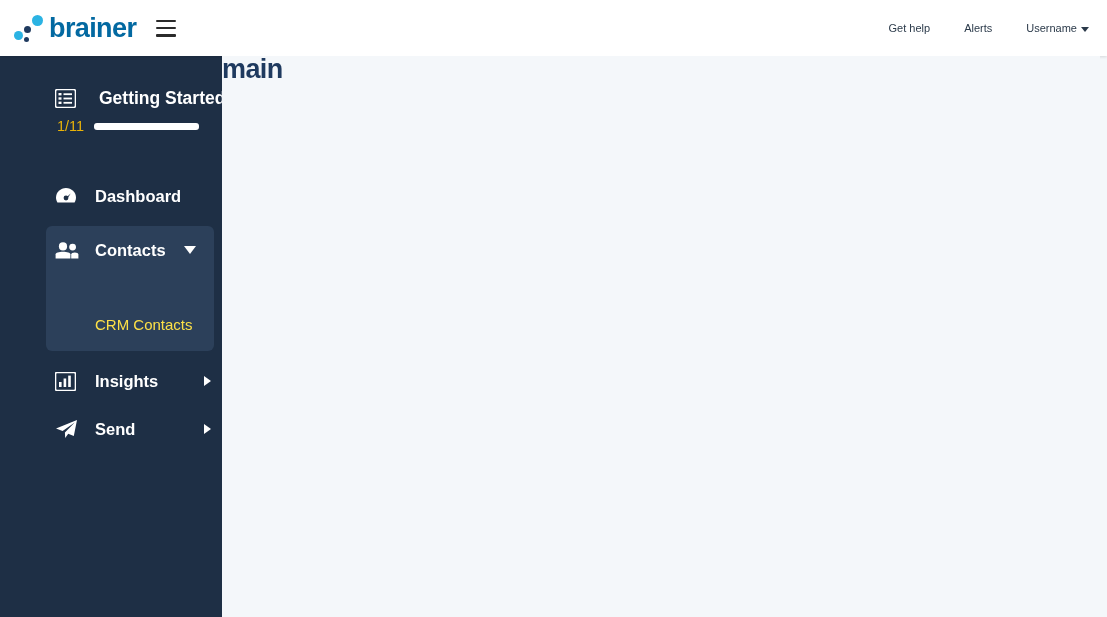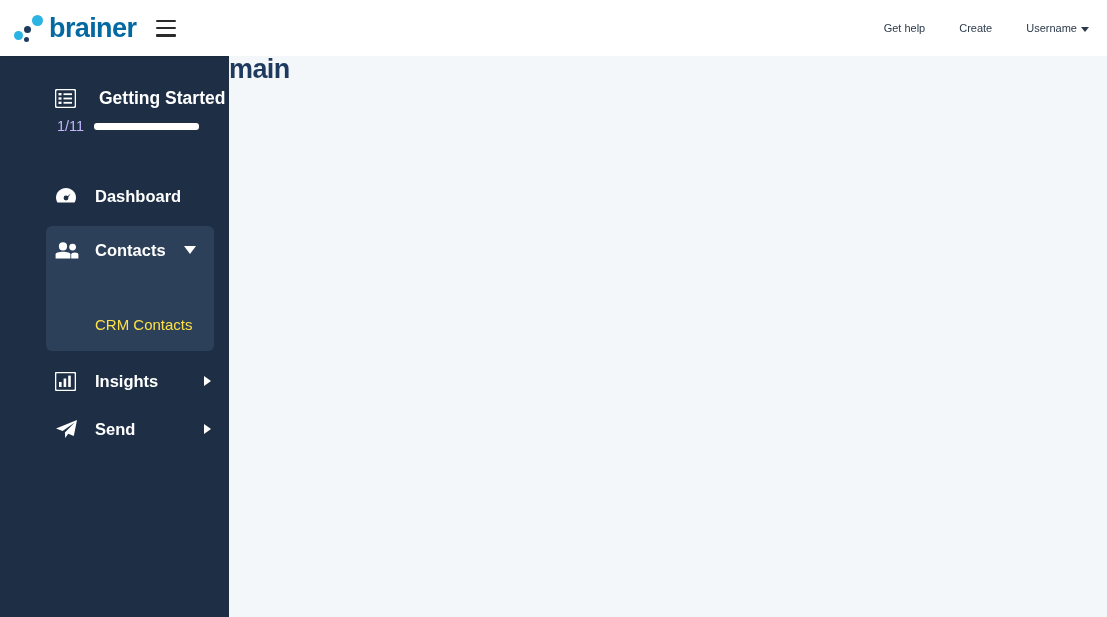--- a/index.html
+++ b/index.html
@@ -55,21 +55,21 @@
     position: absolute; top: 56px; left: 0; width: 229px; height: 561px;
     background: #1e2f45;
     padding-top: 14px;
     overflow: hidden;
     padding-left: 31px;
   }
   .gs-block { padding: 18px 0 0 24px; }
   .gs-row { display: flex; align-items: center; gap: 18px; }
   .gs-title { color: #ffffff; font-size: 17.5px; font-weight: bold; }
   .gs-prog-row { display: flex; align-items: center; gap: 10px; margin-top: 9px; padding-left: 2px; }
-  .gs-count { color: #c4b5fd; font-size: 14.5px; }
+  .gs-count { color: #eab308; font-size: 14.5px; }
   .gs-bar { width: 105px; height: 7px; background: #ffffff; border-radius: 3px; overflow: hidden; }
   .gs-bar-fill { height: 100%; background: #2aa85f; border-radius: 3px; }
 
   .nav { margin-top: 38px; }
   .nav-item {
     display: flex; align-items: center; height: 48px;
     padding: 0 18px 0 24px; cursor: pointer; color: #ffffff;
   }
   .nav-icon { width: 26px; display: flex; align-items: center; justify-content: flex-start; }
   .nav-label { font-size: 16.5px; font-weight: bold; margin-left: 14px; }
@@ -87,21 +87,21 @@
     background: #2c405a; border-radius: 6px;
     margin: 6px 15px; padding-bottom: 10px;
   }
   .nav-group-active .nav-item { padding-left: 9px; }
   .nav-sub {
     color: #fde047; font-size: 15px; padding: 4px 0 8px 49px; cursor: pointer; margin-top: 38px;
   }
 
   
   .main {
-    position: absolute; top: 56px; left: 229px;
+    position: absolute; top: 56px; left: 222px;
     width: 878px; height: 561px; background: #f4f7fa;
     overflow: hidden;
   }
   .breadcrumb {
     display: flex; align-items: center; gap: 11px;
     padding: 36px 0 0 22px; font-size: 14.5px;
   }
   .bc-link { color: #4a90e2; cursor: pointer; }
   .bc-current { color: #343a40; }
   .bc-sep { width: 0; height: 0; border-top: 4.5px solid transparent;
@@ -191,21 +191,21 @@
     <div class="hamburger">
       <span></span>
         <span></span>
         <span></span>
     </div>
     <div class="header-right">
       <a class="header-link">
           <span>Get help</span>
         </a>
       <a class="header-link">
-          <span>Create</span>
+          <span>Alerts</span>
         </a>
       <a class="header-link">
           <span>Username</span>
           <span class="caret-down"></span>
         </a>
     </div>
   </div>
 
   <div class="sidebar">
 

